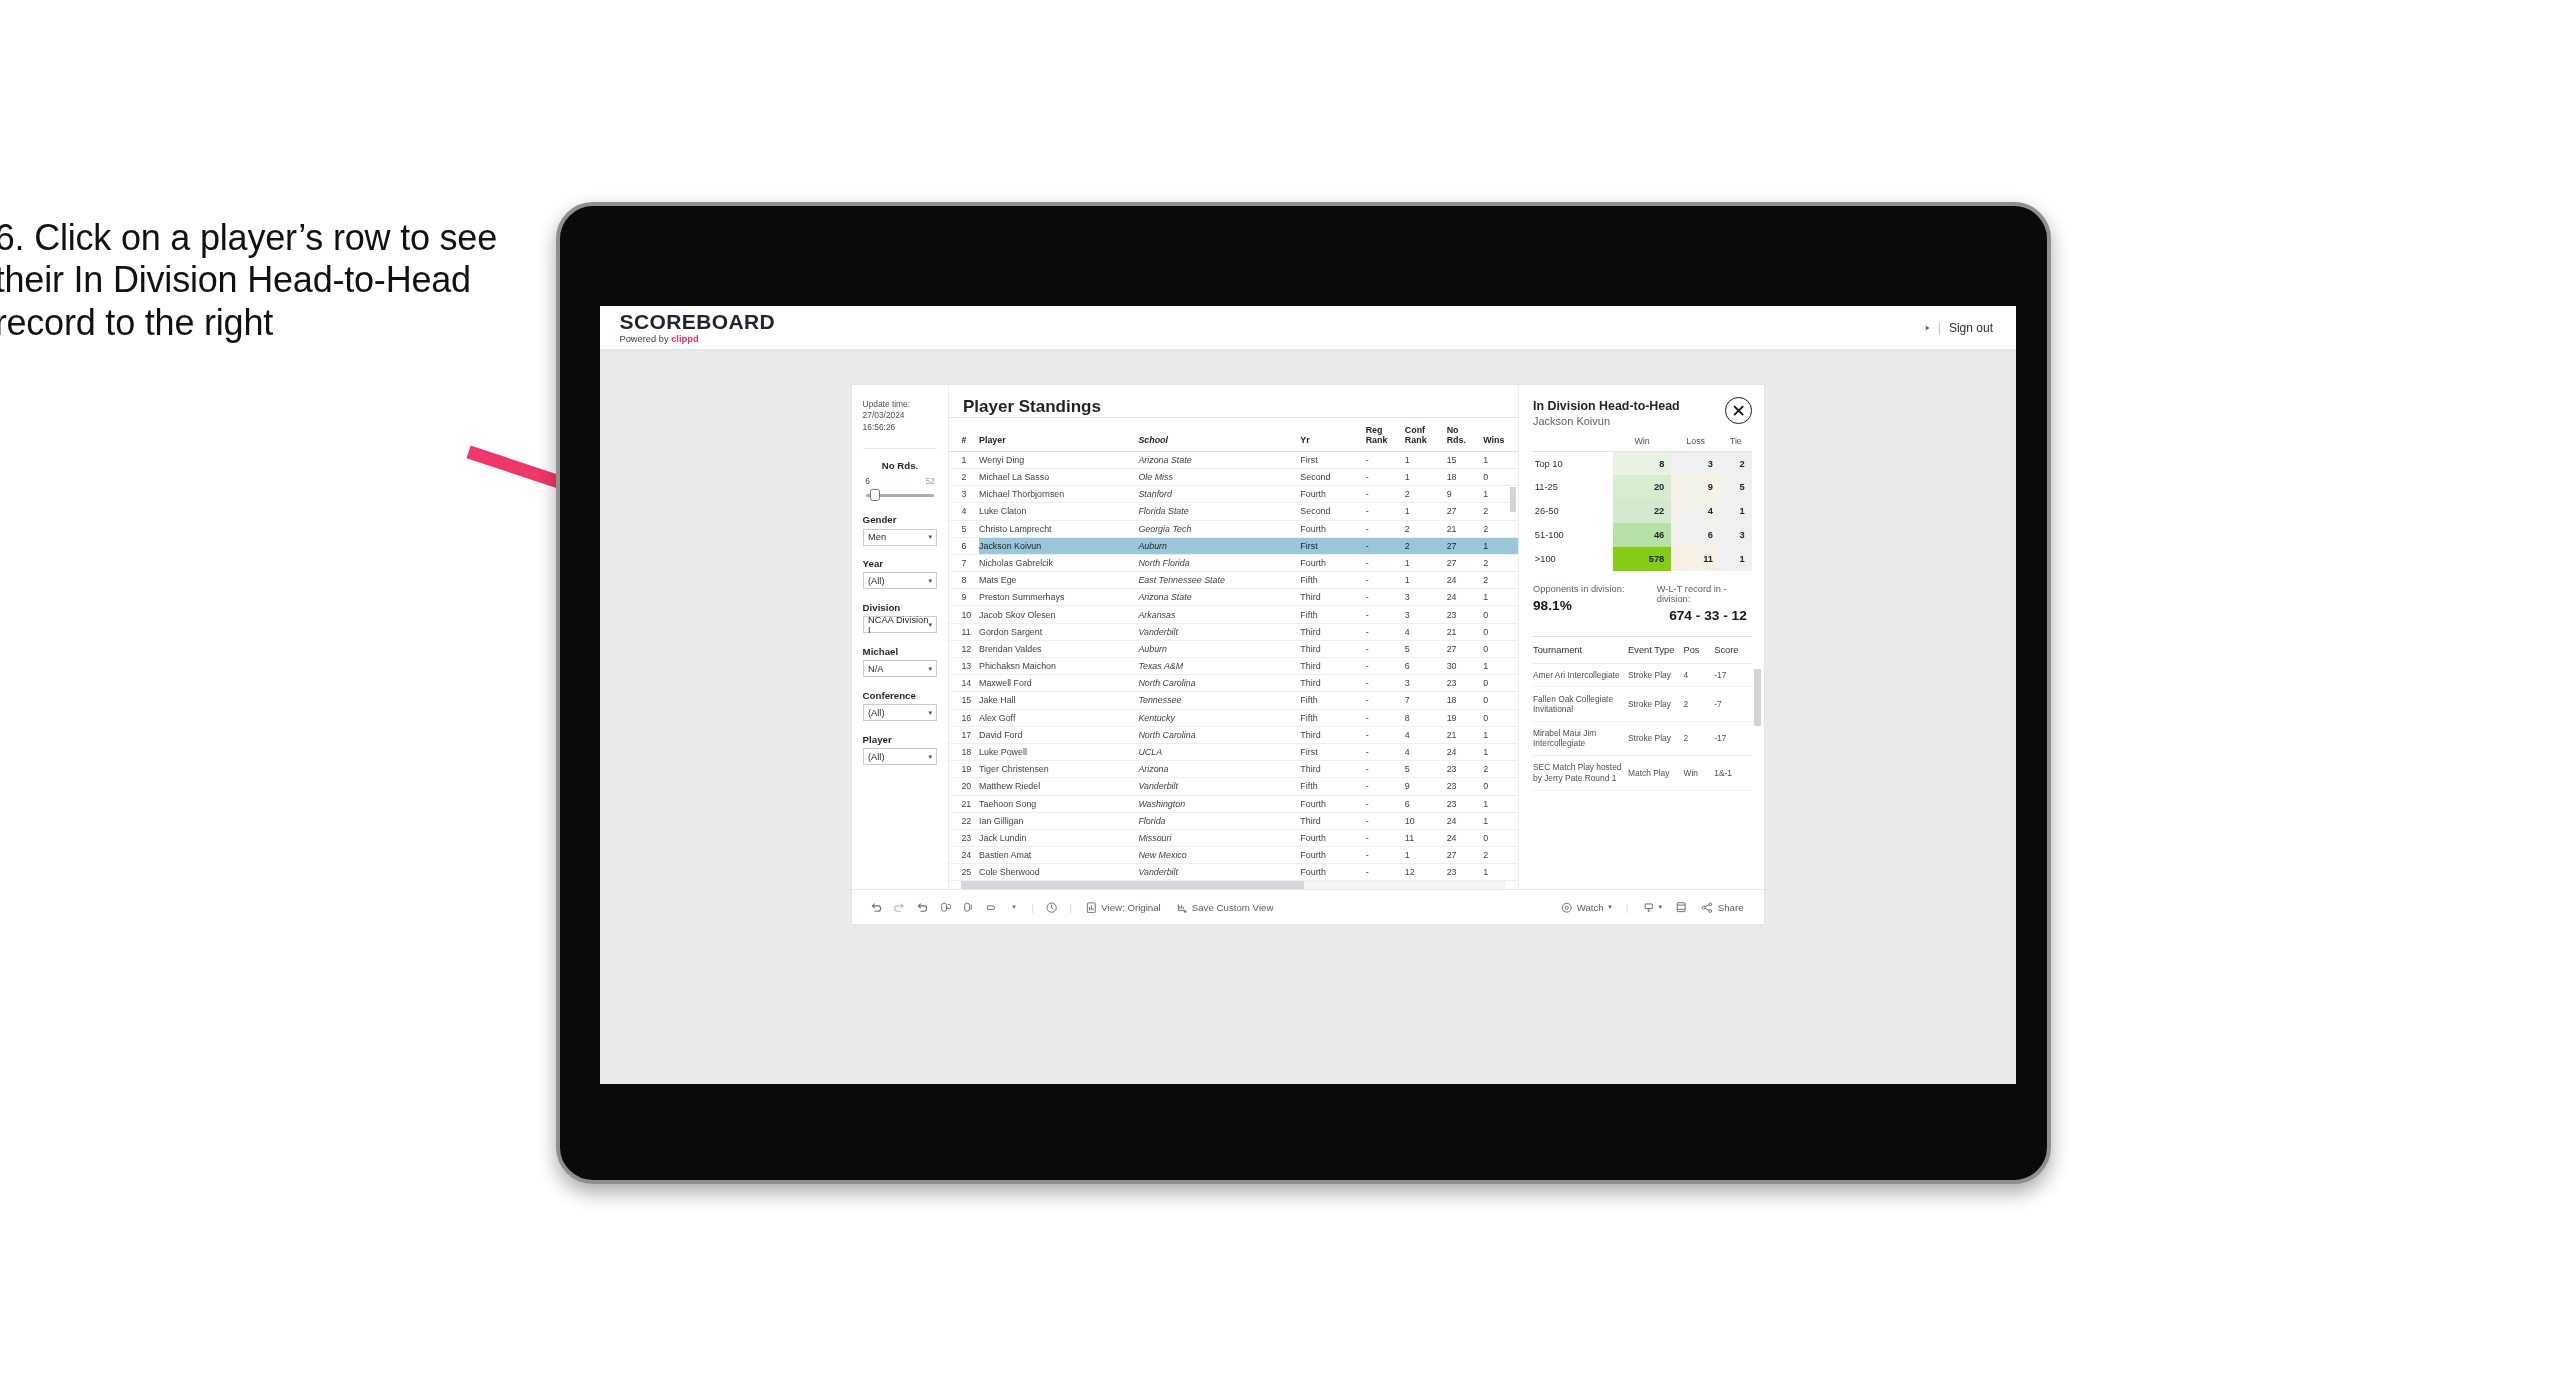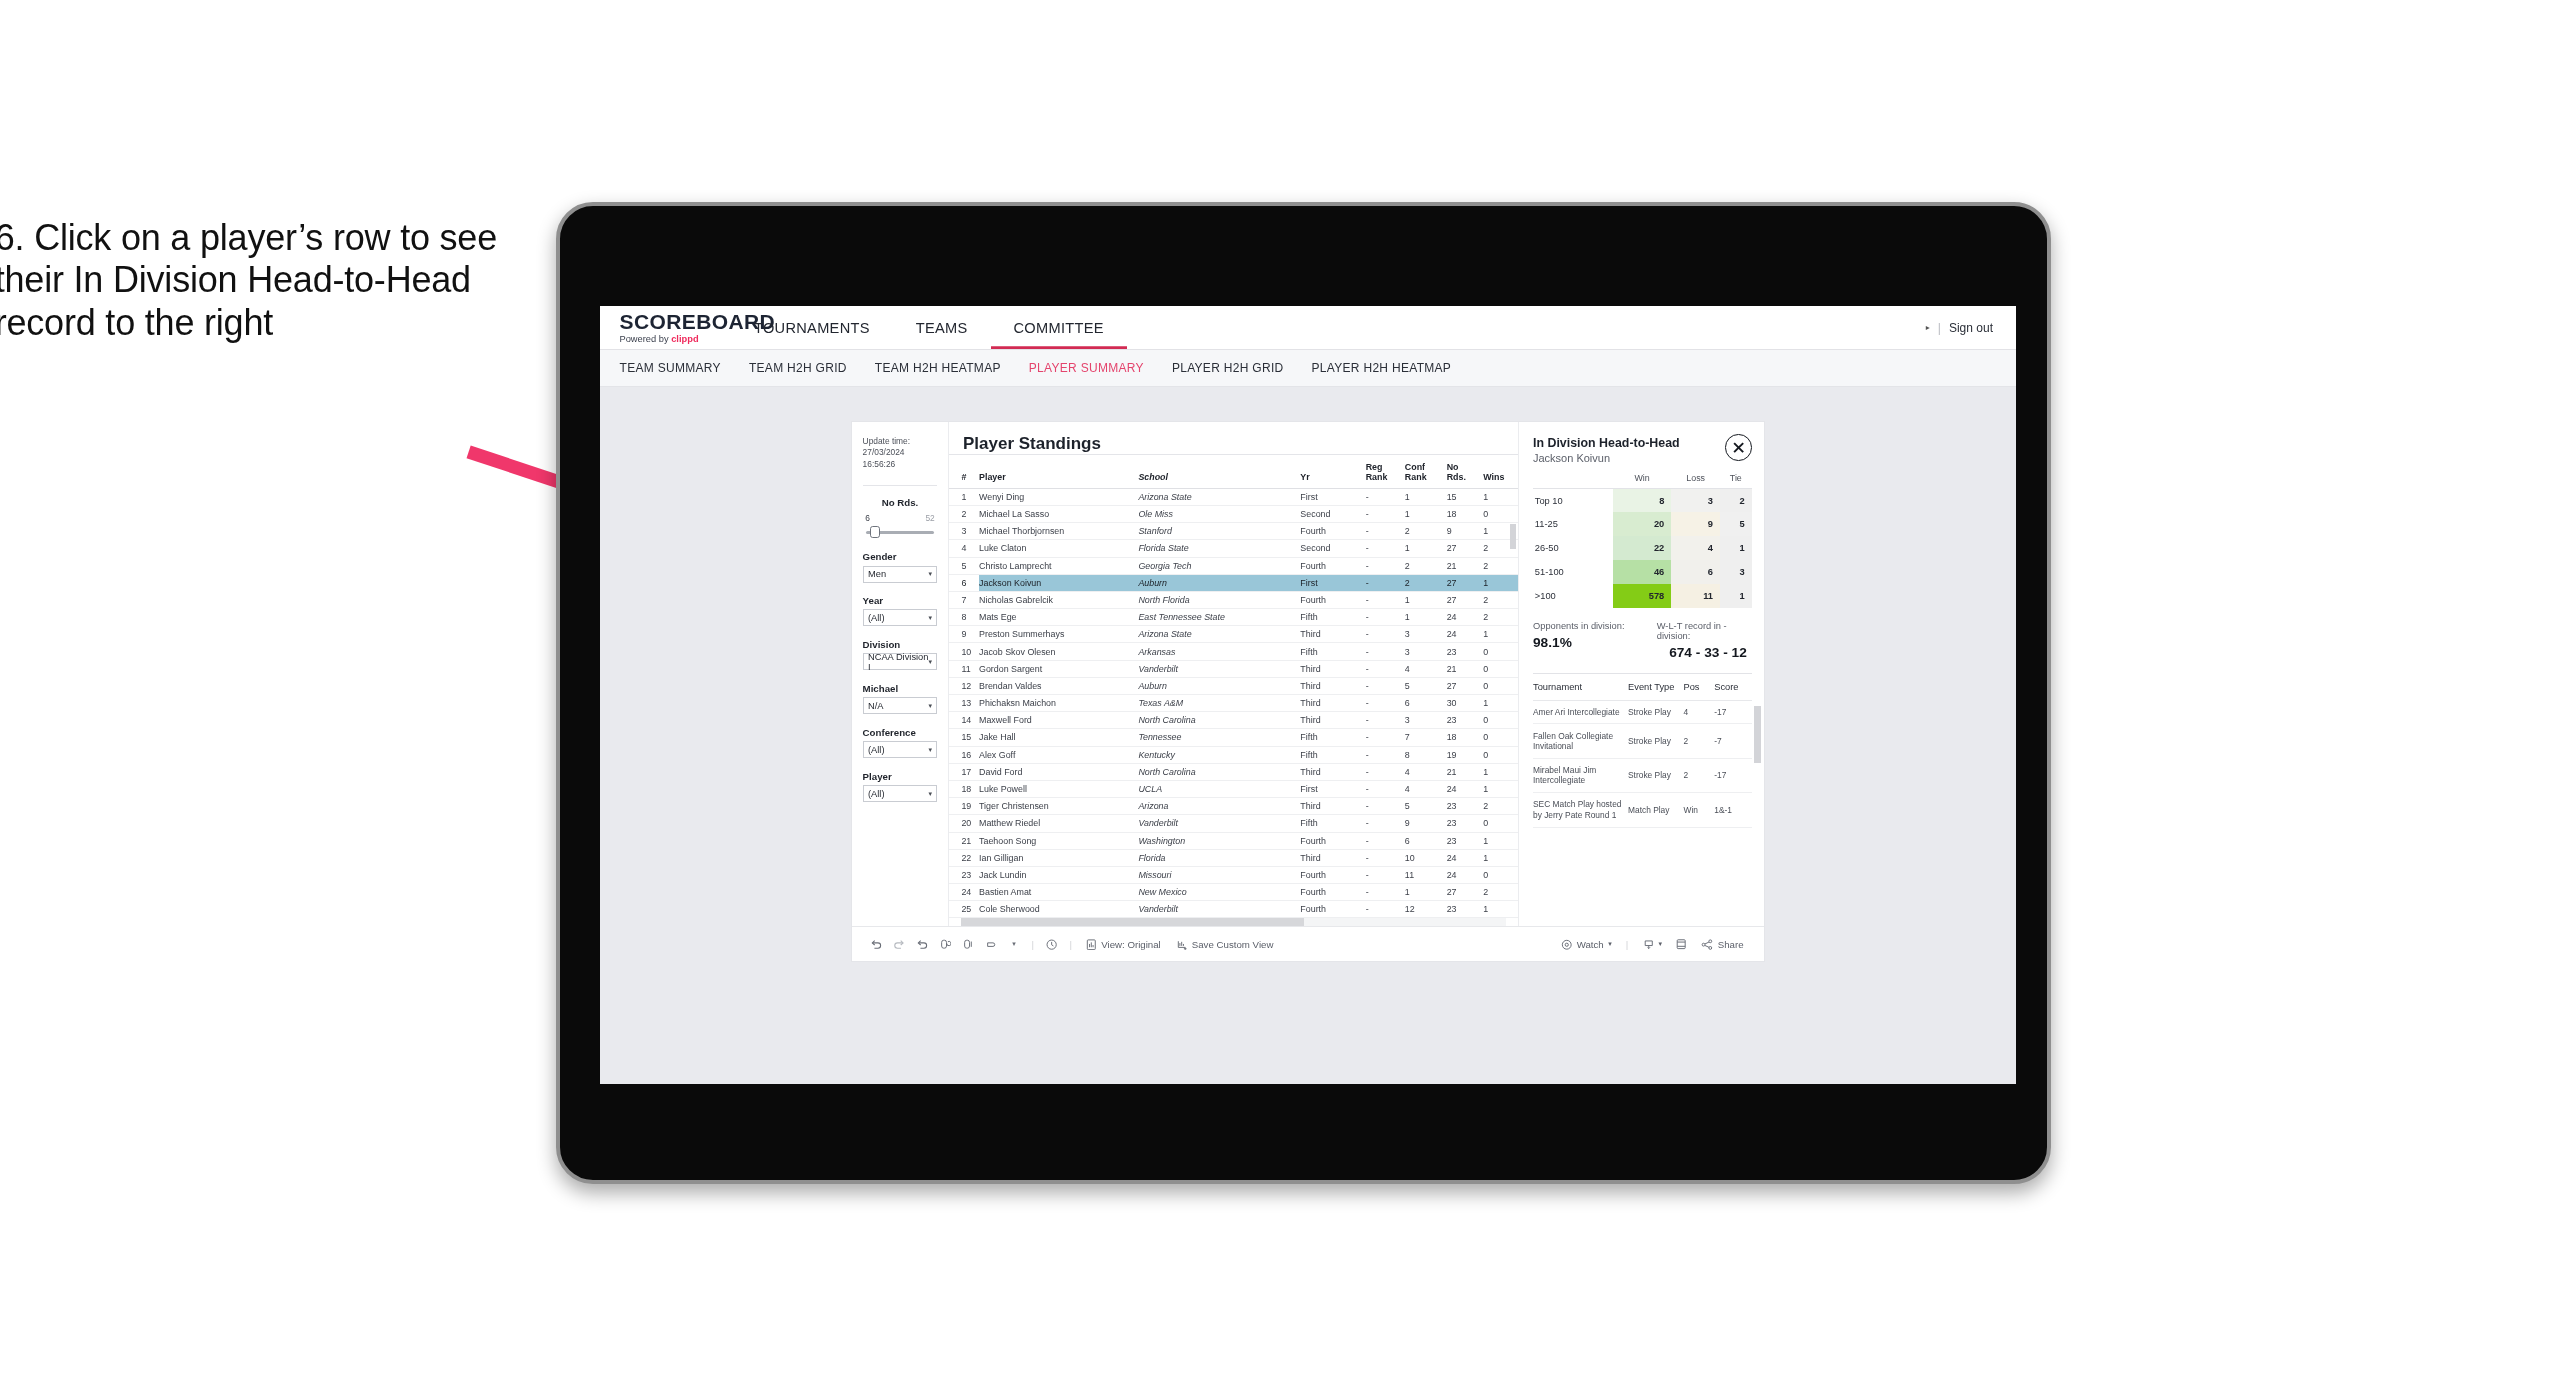--- a/index.html
+++ b/index.html
@@ -197,40 +197,27 @@
   </svg>
 
   <div class="tablet">
     <div class="screen">
 
       <div class="topbar">
         <div class="logo-box">
           <div class="logo-main">SCOREBOARD</div>
           <div class="logo-sub"><span>Powered by </span><b>clippd</b></div>
         </div>
-        <div class="topnav">
-          <div class="topnav-item">TOURNAMENTS</div>
-          <div class="topnav-item">TEAMS</div>
-          <div class="topnav-item active">COMMITTEE</div>
-        </div>
         <div class="topbar-right">
           <span class="caret-sm">▸</span>
           <span class="divider-v">|</span>
           <span>Sign out</span>
         </div>
       </div>
 
-      <div class="subnav">
-        <div class="subnav-item">TEAM SUMMARY</div>
-        <div class="subnav-item">TEAM H2H GRID</div>
-        <div class="subnav-item">TEAM H2H HEATMAP</div>
-        <div class="subnav-item active">PLAYER SUMMARY</div>
-        <div class="subnav-item">PLAYER H2H GRID</div>
-        <div class="subnav-item">PLAYER H2H HEATMAP</div>
-      </div>
 
       <div class="dash-wrap">
         <div class="dash">
           <div class="dash-main">
 
             <div class="sidebar">
               <div class="upd-label">Update time:</div>
               <div class="upd-label">27/03/2024 16:56:26</div>
               <div class="hr"></div>
 

